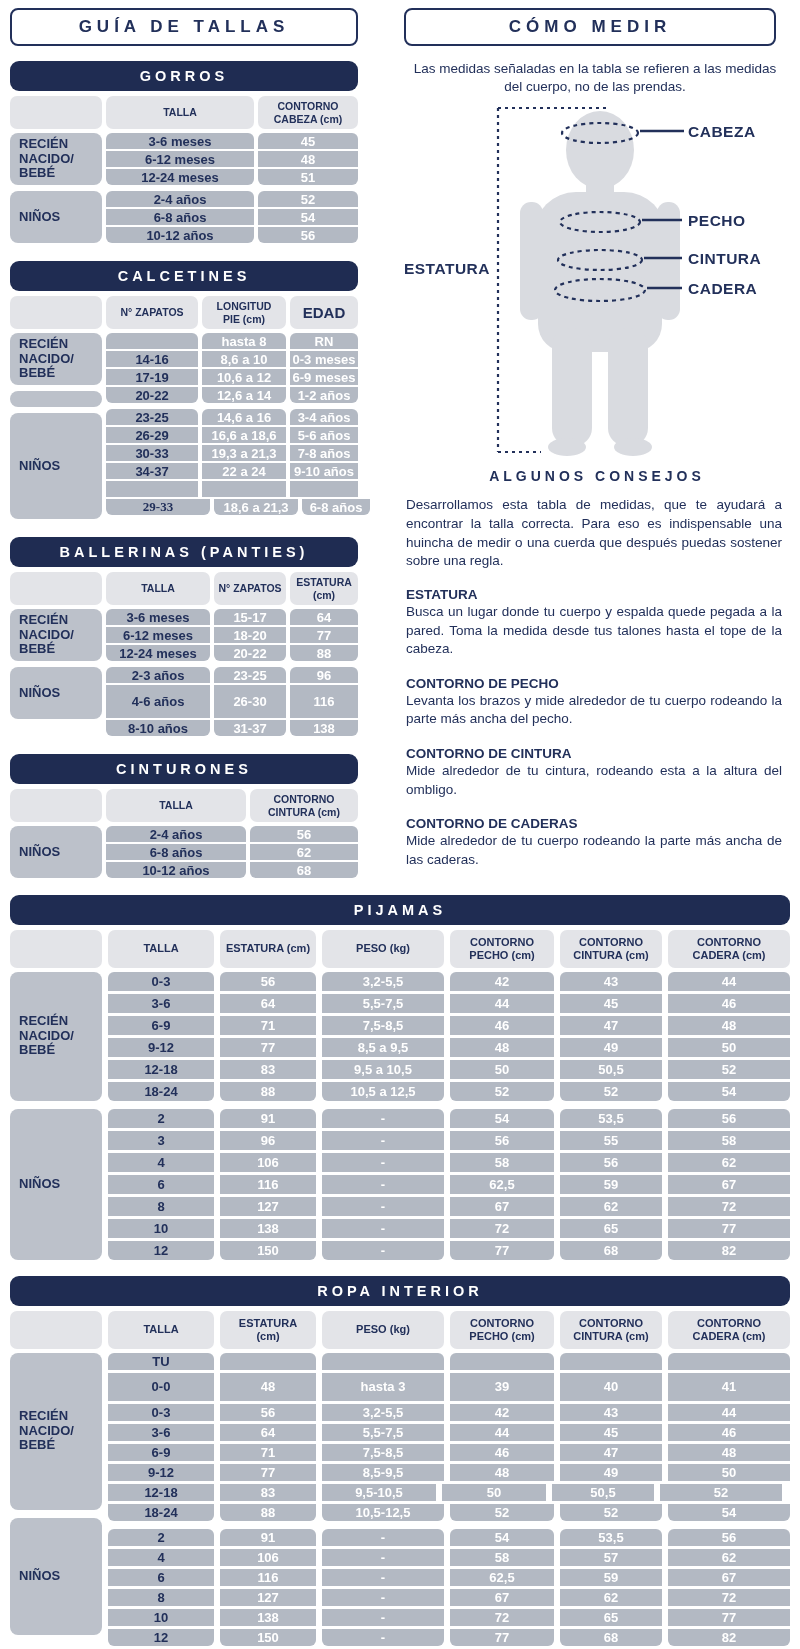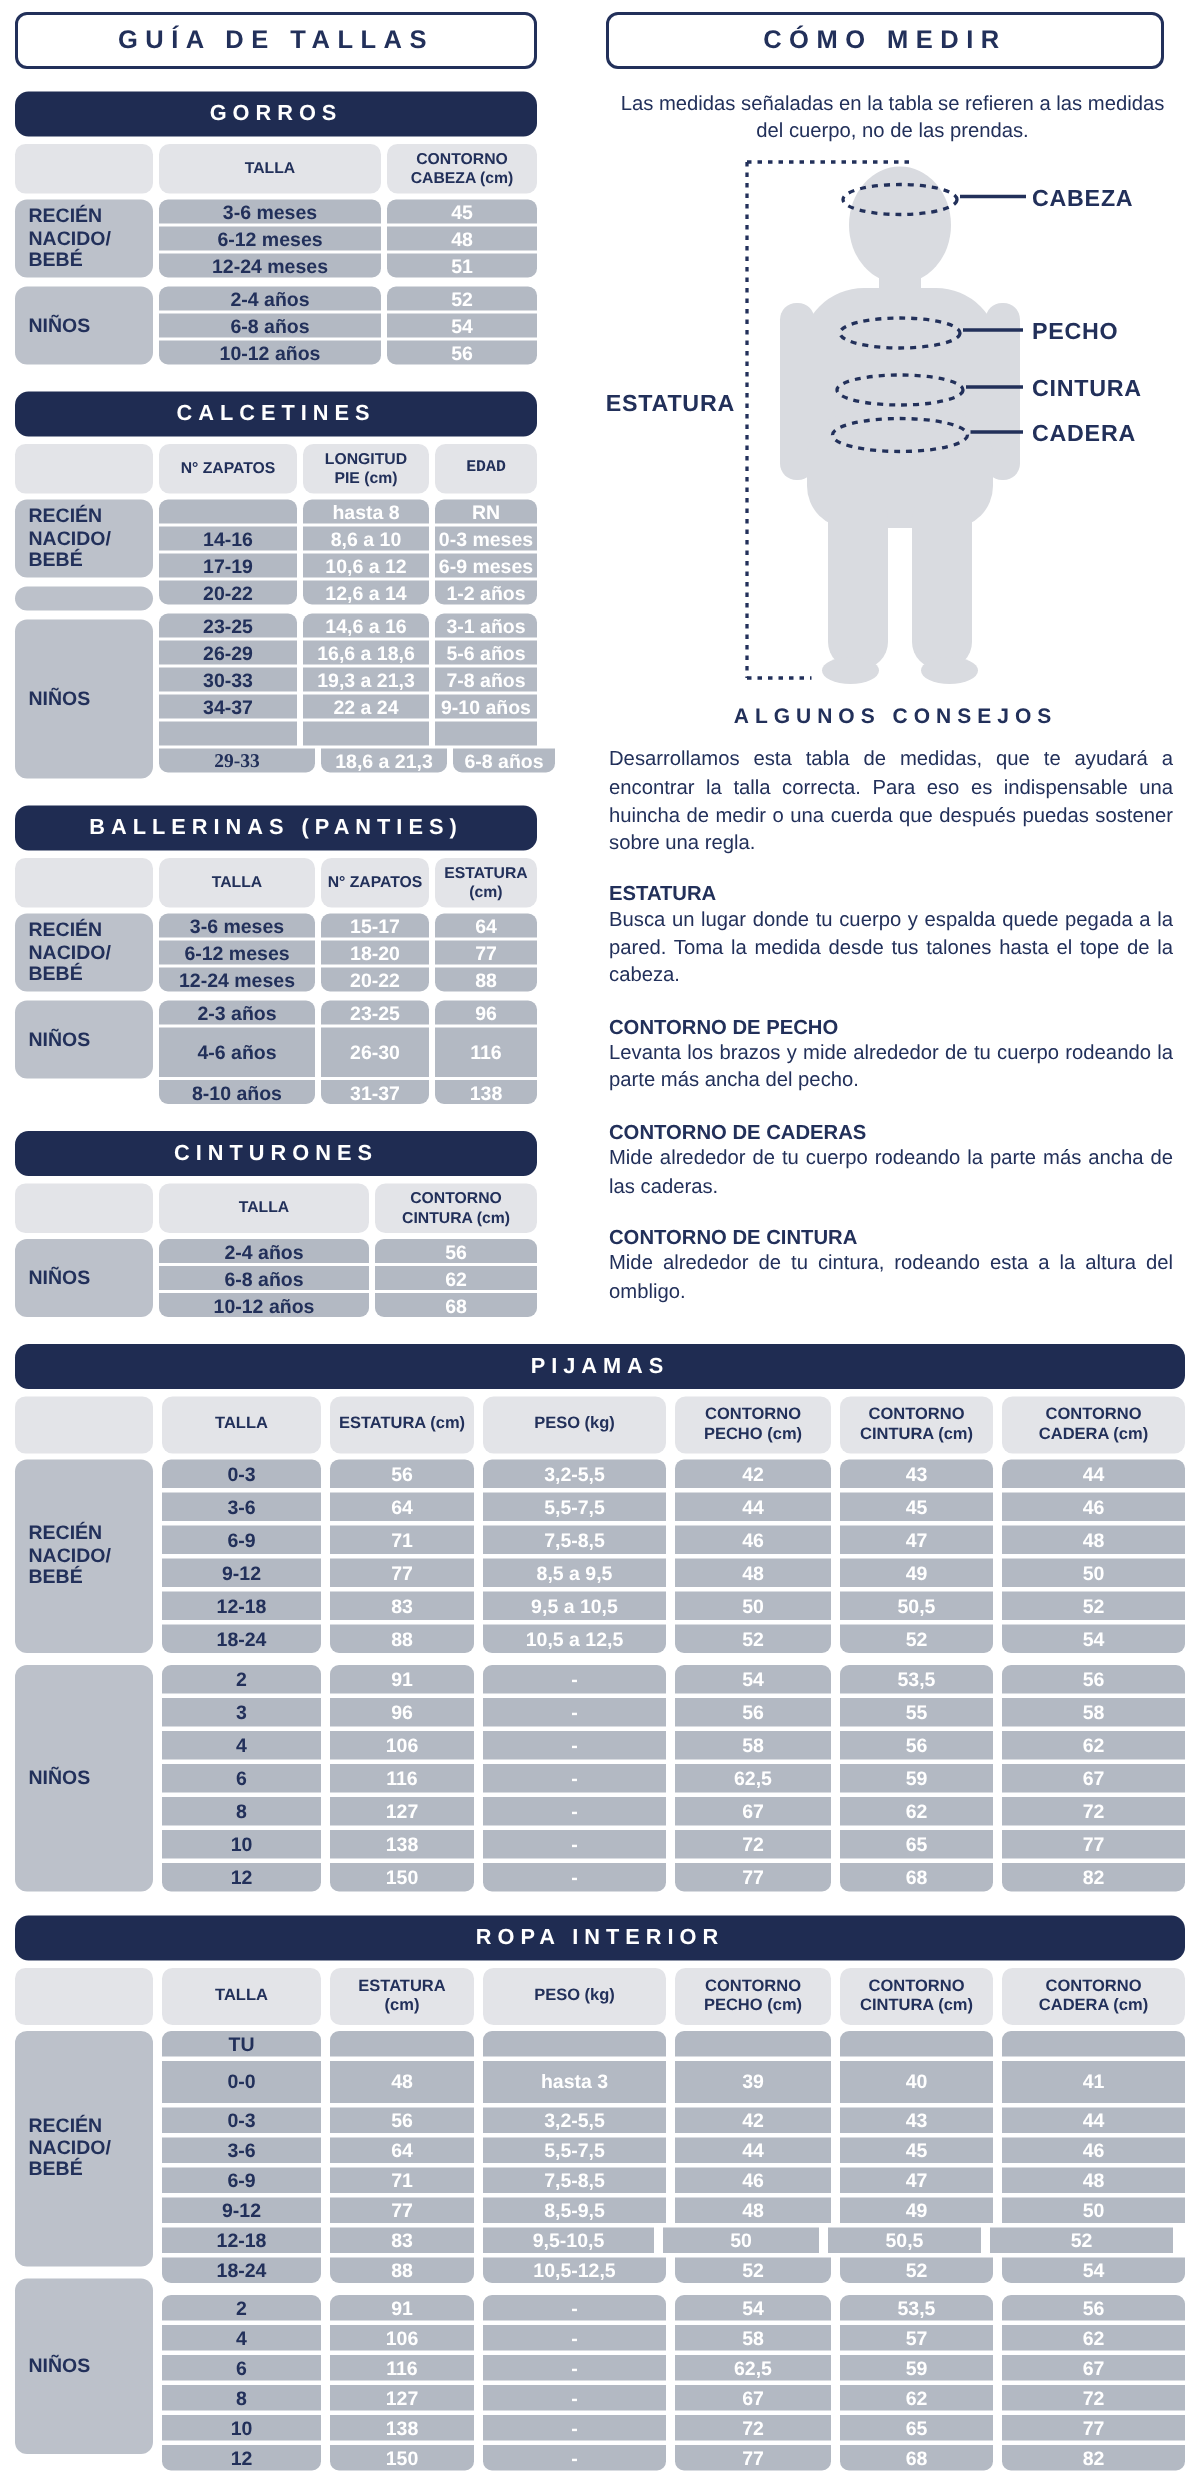--- a/index.html
+++ b/index.html
@@ -99,21 +99,21 @@
               </div>
             </div>
           </section>
           <section class="size-table" style="margin-top: 18px;">
             <div class="band">CALCETINES</div>
             <div class="thead" style="gap: 4px;">
               <div class="pill" style="width: 92px; min-height: 33px;"></div>
               <div class="pill" style="width: 92px; min-height: 33px; font-size: 10.5px;">N° ZAPATOS</div>
               <div class="pill" style="width: 84px; min-height: 33px; font-size: 10.5px;">LONGITUD
 PIE (cm)</div>
-              <div class="pill" style="width: 68px; min-height: 33px; font-size: 11px; font-family: Liberation Mono, monospace;">EDAD</div>
+              <div class="pill" style="width: 68px; min-height: 33px; font-size: 15px;">EDAD</div>
             </div>
             <div class="tbody" style="gap: 4px;">
               <div class="labels-col" style="width: 92px; gap: 6px;">
                 <div class="label-block" style="height: 52px;">RECIÉN
 NACIDO/
 BEBÉ</div>
                 <div class="label-block" style="height: 16px;"></div>
                 <div class="label-block" style="height: 106px;">NIÑOS</div>
               </div>
               <div class="data-col" style="gap: 6px;">
@@ -136,21 +136,21 @@
                   <div class="trow" style="gap: 4px; height: 16px;">
                     <div class="cell c-dark" style="width: 92px;">20-22</div>
                     <div class="cell" style="width: 84px;">12,6 a 14</div>
                     <div class="cell" style="width: 68px;">1-2 años</div>
                   </div>
                 </div>
                 <div class="data-block" style="gap: 2px;">
                   <div class="trow" style="gap: 4px; height: 16px;">
                     <div class="cell c-dark" style="width: 92px;">23-25</div>
                     <div class="cell" style="width: 84px;">14,6 a 16</div>
-                    <div class="cell" style="width: 68px;">3-1 años</div>
+                    <div class="cell" style="width: 68px;">3-4 años</div>
                   </div>
                   <div class="trow" style="gap: 4px; height: 16px;">
                     <div class="cell c-dark" style="width: 92px;">26-29</div>
                     <div class="cell" style="width: 84px;">16,6 a 18,6</div>
                     <div class="cell" style="width: 68px;">5-6 años</div>
                   </div>
                   <div class="trow" style="gap: 4px; height: 16px;">
                     <div class="cell c-dark" style="width: 92px;">30-33</div>
                     <div class="cell" style="width: 84px;">19,3 a 21,3</div>
                     <div class="cell" style="width: 68px;">7-8 años</div>
@@ -316,26 +316,26 @@
 
       <div class="tip">
         <h4>ESTATURA</h4>
         <p>Busca un lugar donde tu cuerpo y espalda quede pegada a la pared. Toma la medida desde tus talones hasta el tope de la cabeza.</p>
       </div>
       <div class="tip">
         <h4>CONTORNO DE PECHO</h4>
         <p>Levanta los brazos y mide alrededor de tu cuerpo rodeando la parte más ancha del pecho.</p>
       </div>
       <div class="tip">
+        <h4>CONTORNO DE CINTURA</h4>
+        <p>Mide alrededor de tu cintura, rodeando esta a la altura del ombligo.</p>
+      </div>
+      <div class="tip">
         <h4>CONTORNO DE CADERAS</h4>
         <p>Mide alrededor de tu cuerpo rodeando la parte más ancha de las caderas.</p>
-      </div>
-      <div class="tip">
-        <h4>CONTORNO DE CINTURA</h4>
-        <p>Mide alrededor de tu cintura, rodeando esta a la altura del ombligo.</p>
       </div>
     </div>
   </div>
 
   <div id="bottom-tables">
       <section class="size-table full" style="margin-top: 8px;">
         <div class="band">PIJAMAS</div>
         <div class="thead" style="gap: 6px;">
           <div class="pill" style="width: 92px; min-height: 38px;"></div>
           <div class="pill" style="width: 106px; min-height: 38px; font-size: 11px;">TALLA</div>

